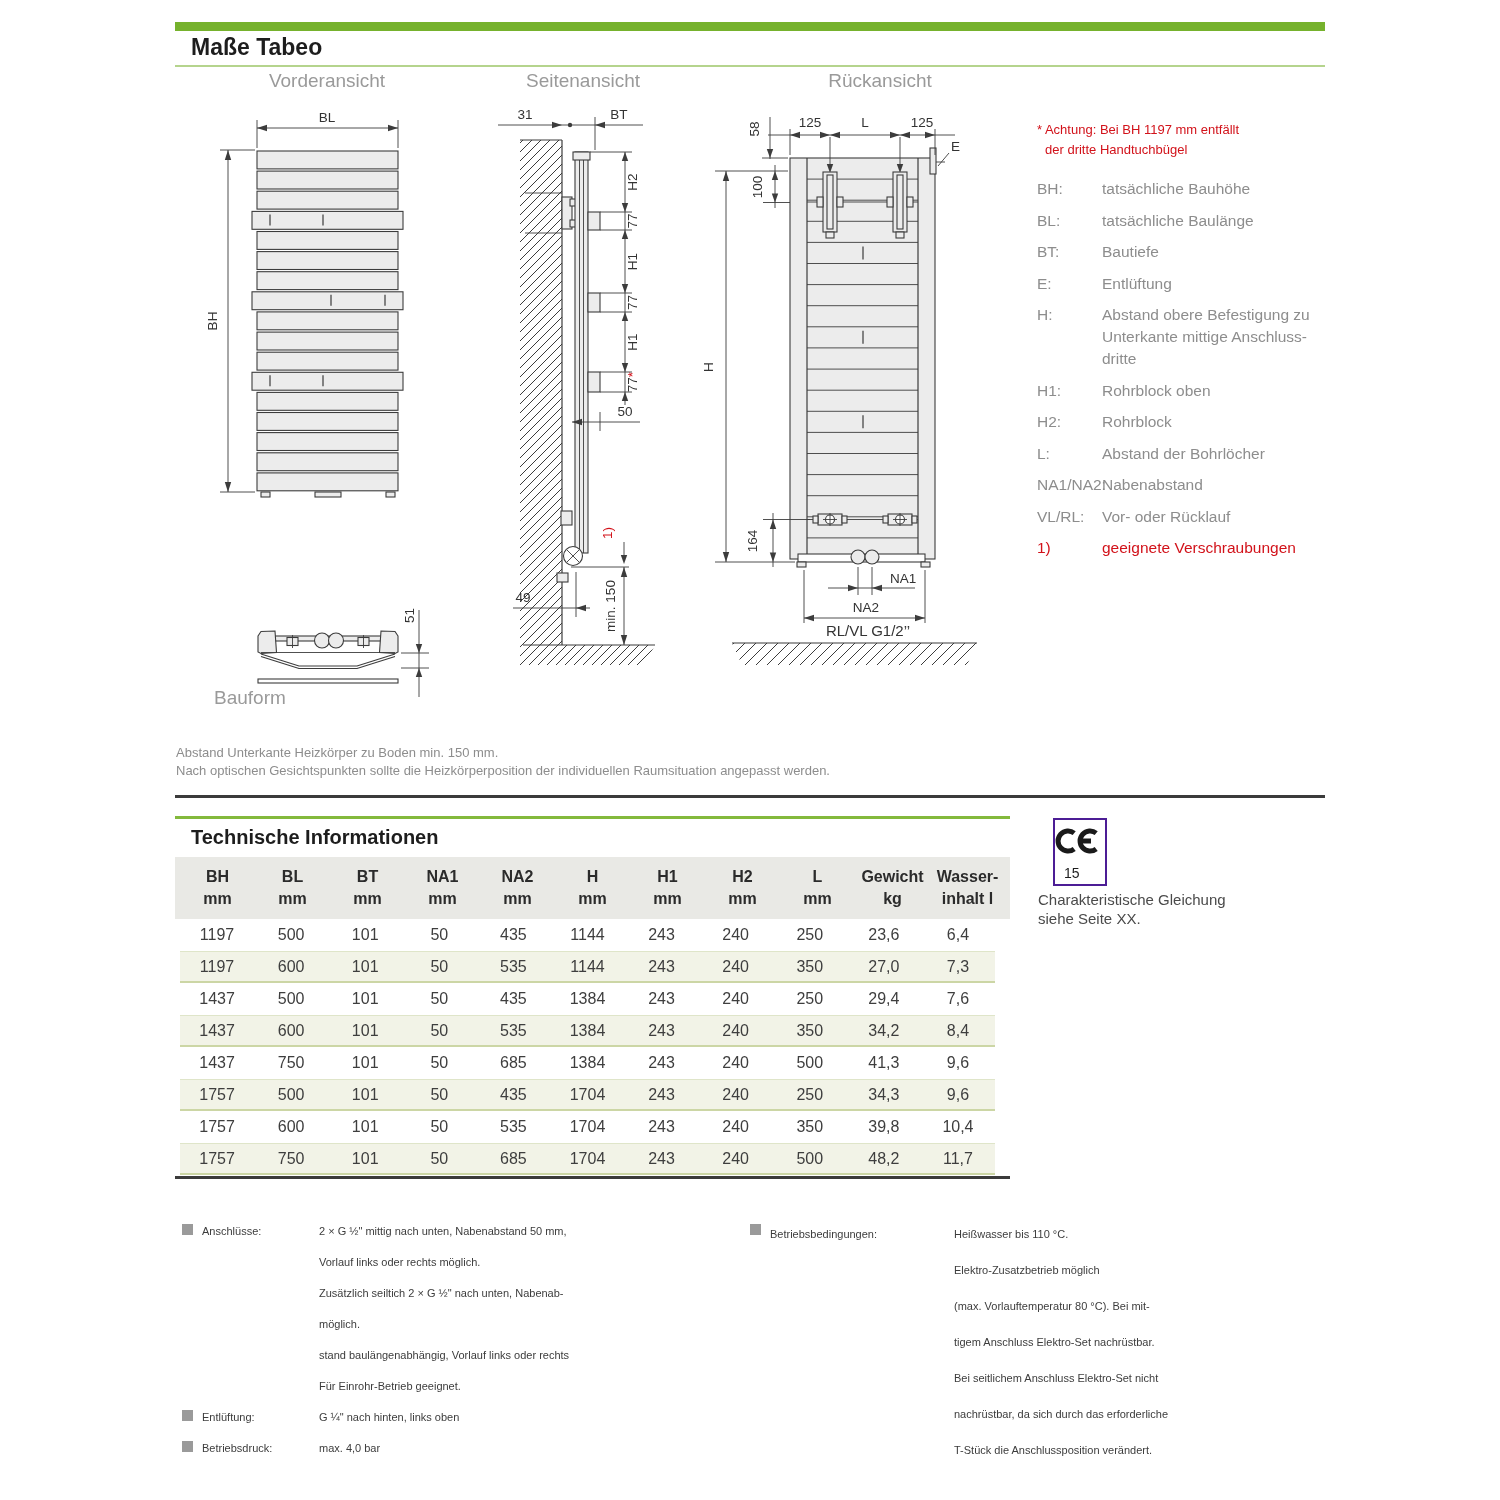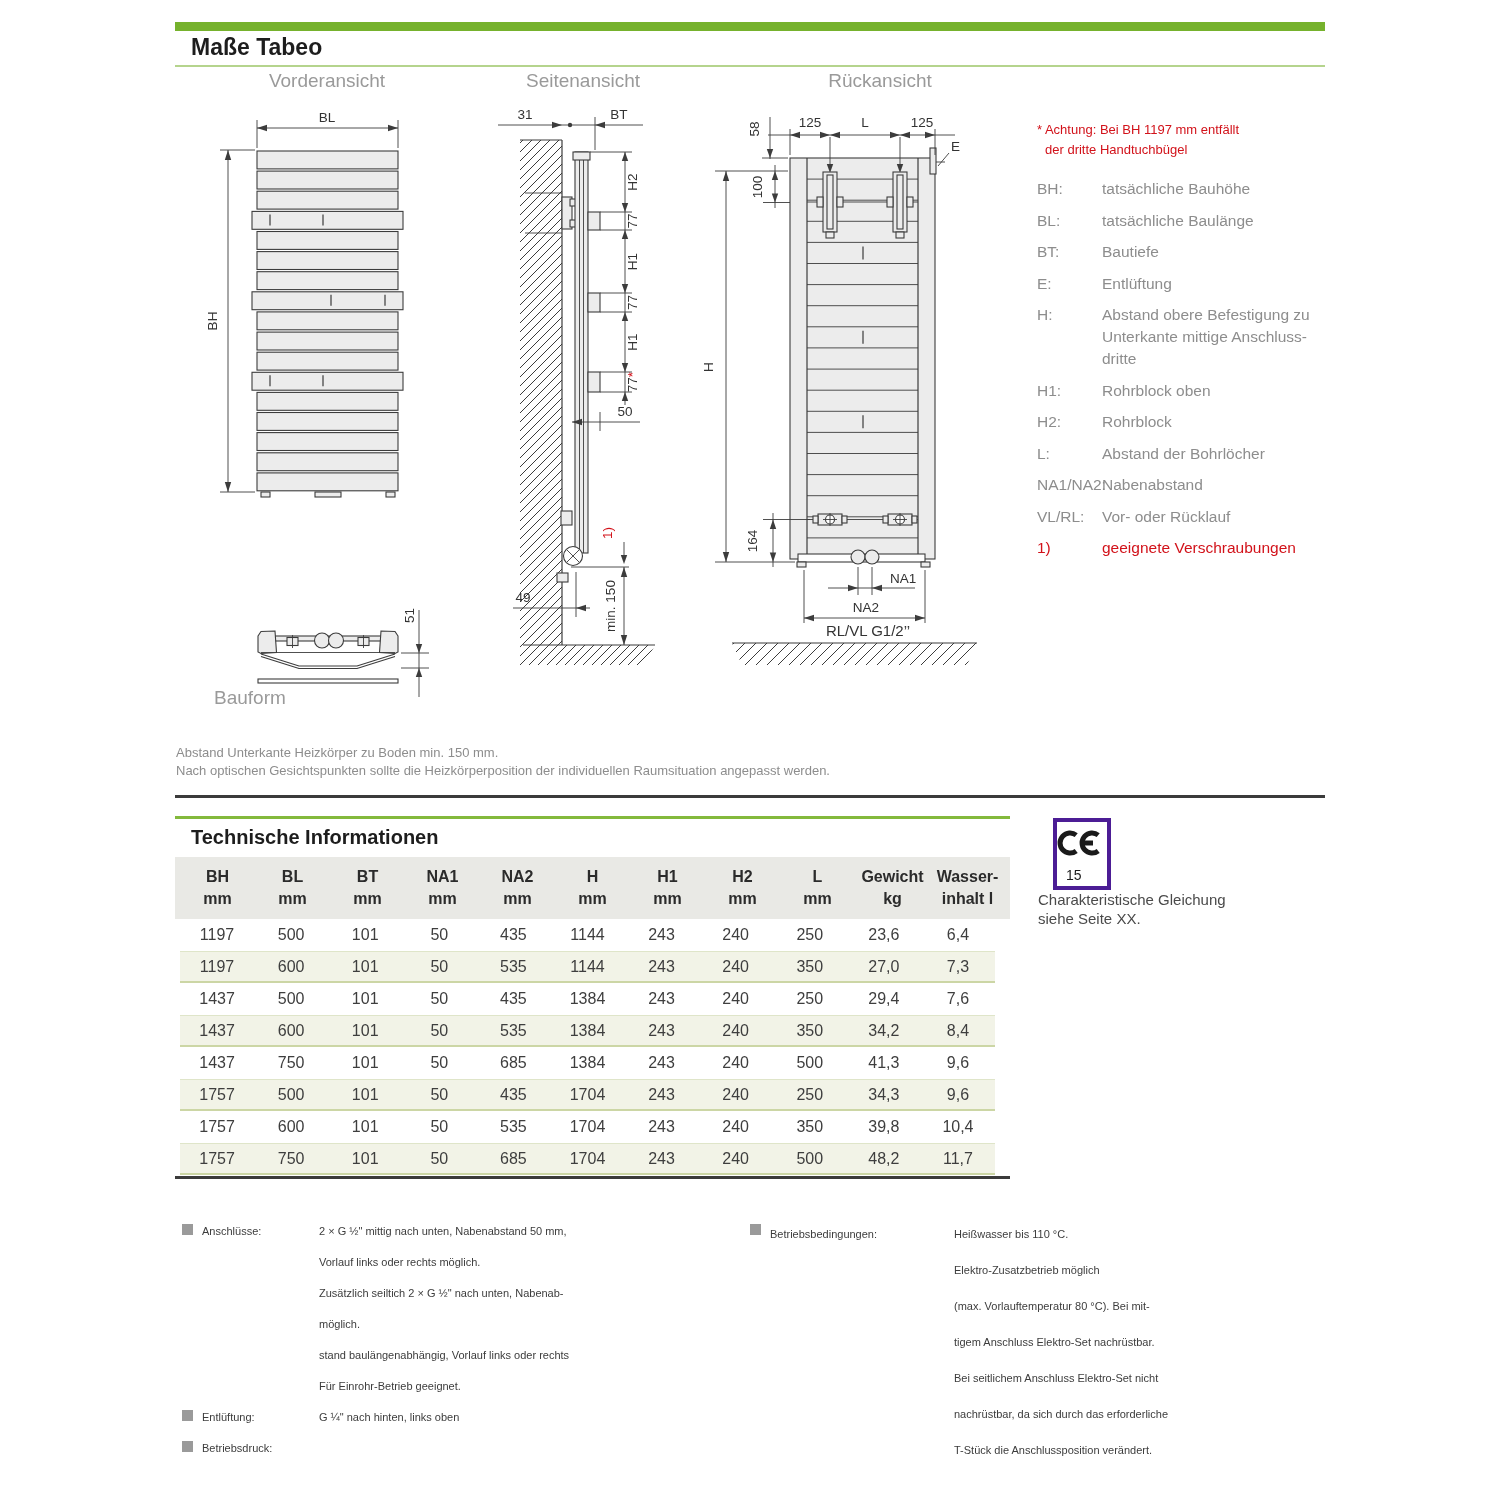--- a/index.html
+++ b/index.html
@@ -17,21 +17,21 @@
   .legend-row .legend-key{width:65px;flex:0 0 auto;}
   .legend-row.red{color:#d2121a;}
   .caption{font-size:19px;color:#9a9a9a;}
   .footnotes{font-size:13px;color:#8d8d8d;line-height:17.5px;}
   .tbl-title{font-size:20px;font-weight:bold;color:#1d1d1d;}
   .thead{display:grid;grid-template-columns:repeat(11,1fr);background:#e9e9e5;padding:0 5px;height:62px;align-items:center;}
   .thead .hcol{text-align:center;font-weight:bold;font-size:16px;color:#2b2b2b;line-height:22px;}
   .trow{display:grid;grid-template-columns:repeat(11,1fr);padding:0 5px;height:32px;}
   .tcell{display:flex;align-items:center;justify-content:center;font-size:16px;color:#3e3e3e;}
   .trow.shaded .tcell{background:#f2f3e7;border-top:1px solid #dfe5c9;border-bottom:2px solid #ccd6a5;}
-  .ce-box{border:4px solid #4c1d95;}
+  .ce-box{border:2px solid #4c1d95;}
   .ce-num{position:absolute;left:9px;bottom:3px;font-size:14px;color:#1d1d1d;}
   .ce-note{font-size:15px;color:#4a4a4a;line-height:18.5px;}
   .spec-col{font-size:11px;color:#3c3c3c;}
   .spec-item{display:flex;align-items:flex-start;}
   .spec-bullet{width:11px;height:11px;background:#9a9a9a;flex:0 0 auto;margin-right:9px;margin-top:8px;}
   .spec-label{flex:0 0 auto;white-space:nowrap;}
   .spec-lines{flex:1;}
   .specs-left .spec-label{width:117px;}
   .specs-left .spec-item,.specs-left .spec-lines{line-height:31px;}
   .specs-right .spec-label{width:184px;}
@@ -791,20 +791,23 @@
     <div class="spec-item">
       <span class="spec-bullet"></span>
       <div class="spec-label">Entlüftung:</div>
       <div class="spec-lines">
         <div>G ¼" nach hinten, links oben</div>
       </div>
     </div>
     <div class="spec-item">
       <span class="spec-bullet"></span>
       <div class="spec-label">Betriebsdruck:</div>
+      <div class="spec-lines">
+        <div>max. 4,0 bar</div>
+      </div>
     </div>
   </div>
 <div class="abs spec-col specs-right" style="left:750px;top:1216px;width:560px;">
     <div class="spec-item">
       <span class="spec-bullet"></span>
       <div class="spec-label">Betriebsbedingungen:</div>
       <div class="spec-lines">
         <div>Heißwasser bis 110 °C.</div>
         <div>Elektro-Zusatzbetrieb möglich</div>
         <div>(max. Vorlauftemperatur 80 °C). Bei mit-</div>

